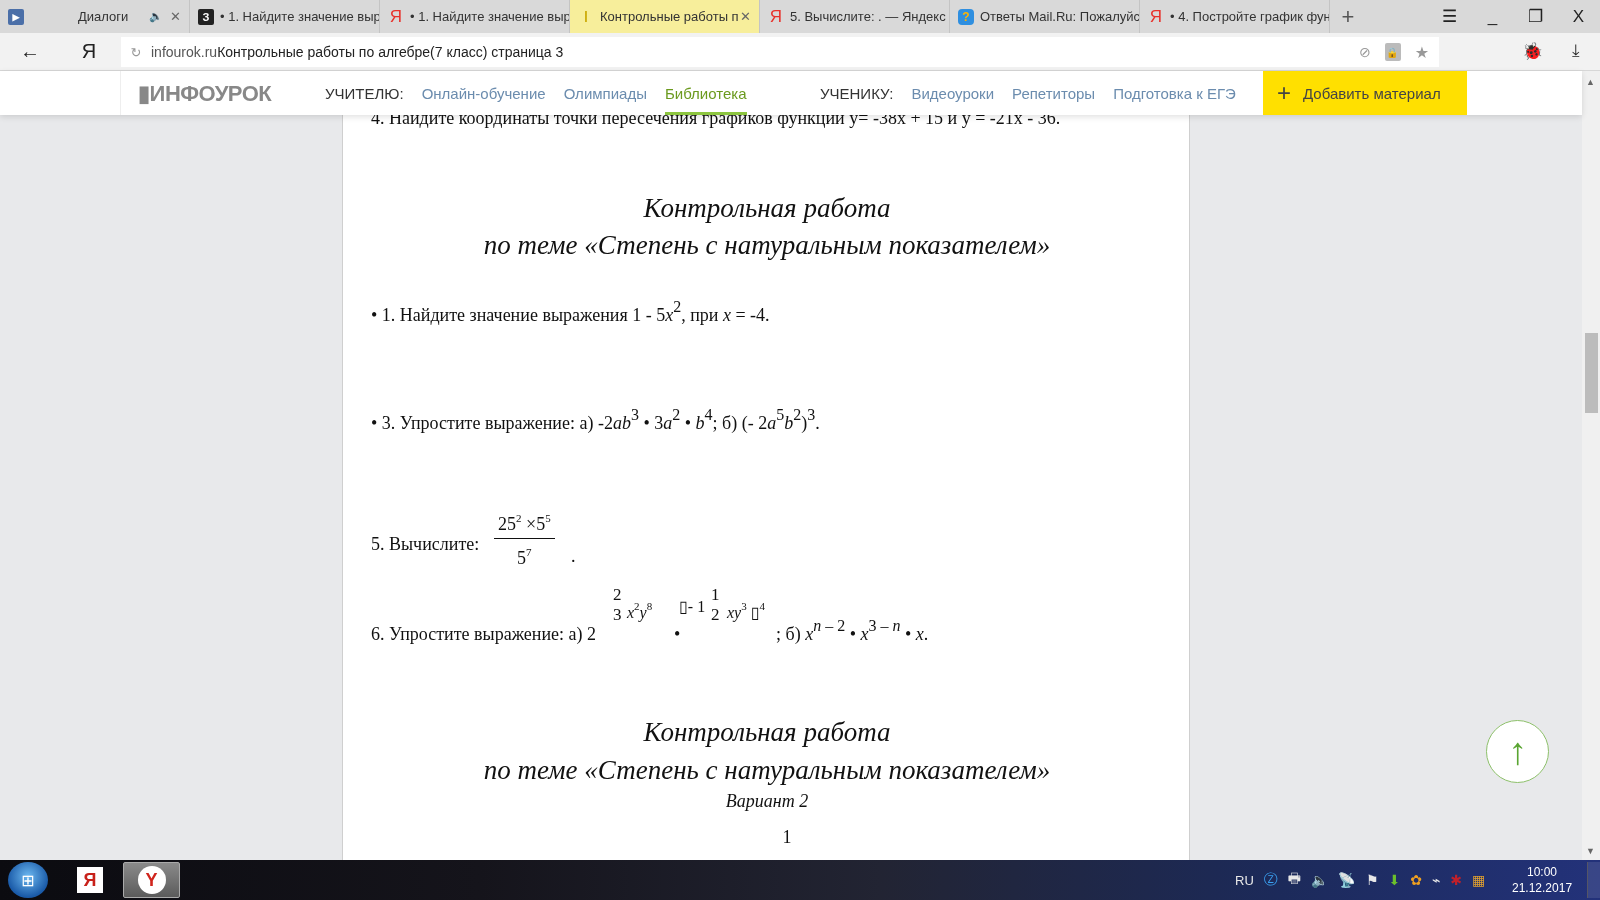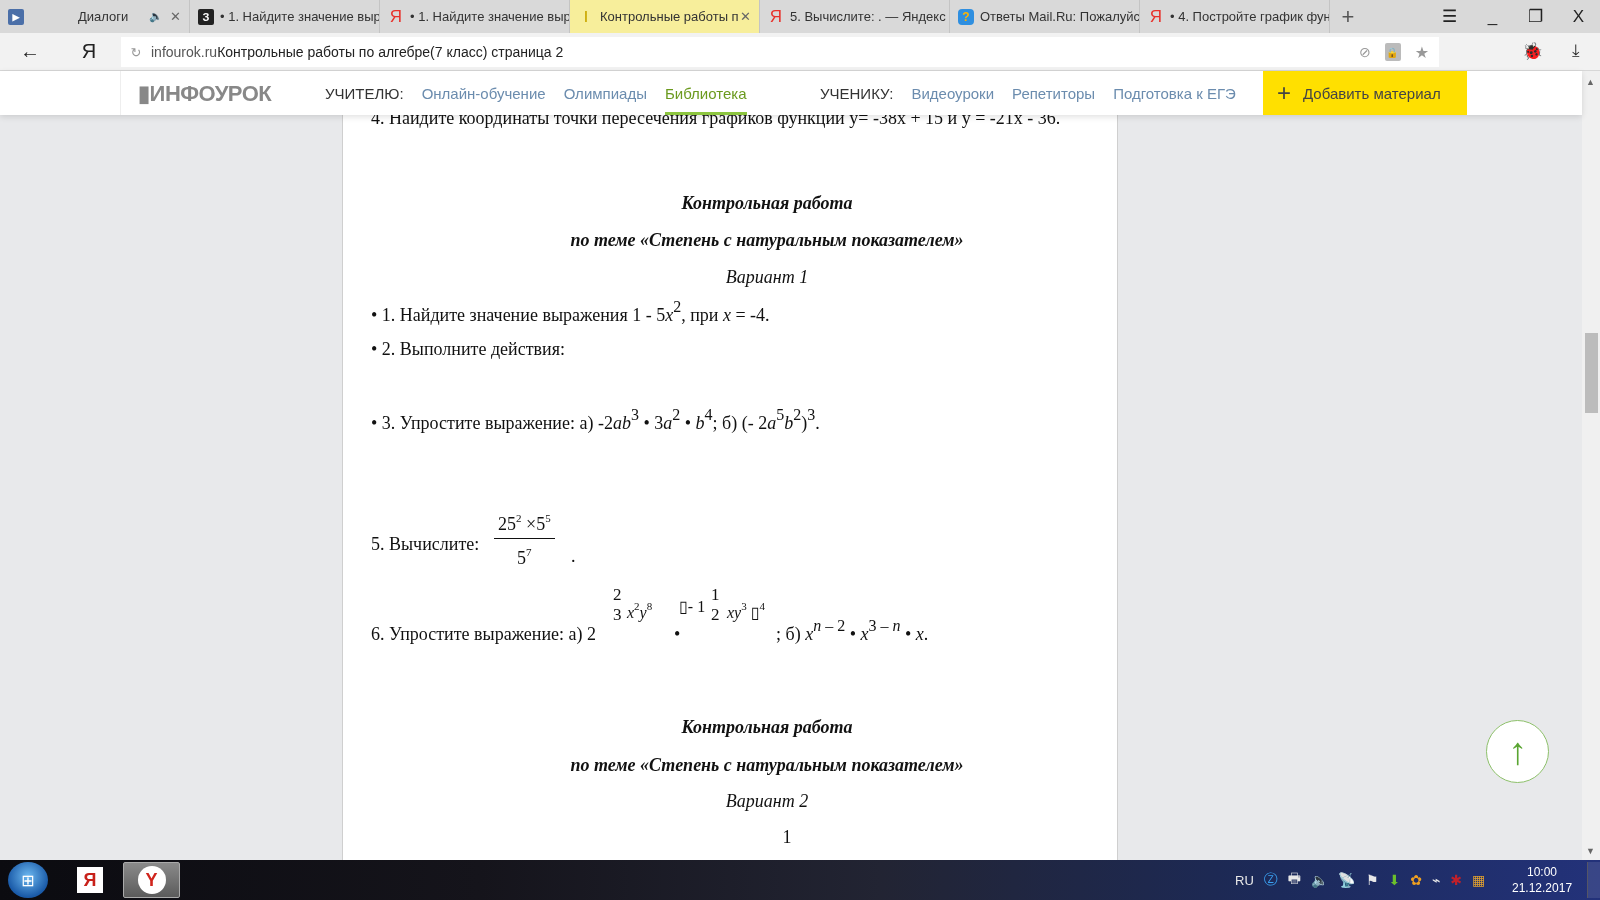--- a/index.html
+++ b/index.html
@@ -40,24 +40,24 @@
   .logo { position: absolute; left: 138px; top: 10px; font-size: 22px; font-weight: bold; color: #888; letter-spacing: -0.5px; }
   .hnav { position: absolute; top: 0; height: 44px; display: flex; align-items: center; font-size: 15px; }
   .hnav .hlabel { color: #333; margin-right: 18px; }
   .hnav .hlink { color: #6b8cae; margin-right: 18px; }
   .hnav .hlink.active { color: #6b9a1e; position: relative; }
   .hnav .hlink.active::after { content: ""; position: absolute; left: 0; right: 0; bottom: -13px; height: 3px; background: #8dc63f; }
   .add-btn { position: absolute; left: 1263px; top: 0; width: 204px; height: 44px; background: #ffe000; display: flex; align-items: center; padding-left: 14px; font-size: 15px; color: #444; }
   .add-btn .plus { font-size: 24px; margin-right: 12px; font-weight: 300; }
 
   
-  .page { position: absolute; left: 342px; top: 115px; width: 776px; height: 745px; background: #fff; border-left: 1px solid #cfcfcf; border-right: 1px solid #cfcfcf; overflow: hidden; font-family: "Liberation Serif", serif; color: #111; font-size: 18px; }
+  .page { position: absolute; left: 342px; top: 115px; width: 848px; height: 745px; background: #fff; border-left: 1px solid #cfcfcf; border-right: 1px solid #cfcfcf; overflow: hidden; font-family: "Liberation Serif", serif; color: #111; font-size: 18px; }
   .p { position: absolute; left: 28px; width: 790px; line-height: 23px; }
   .center { position: absolute; left: 0; width: 848px; text-align: center; }
-  .h-bold { font-weight: bold; font-style: italic; font-size: 18px; }
+  .h-bold { font-weight: normal; font-style: italic; font-size: 27px; }
   .h-ital { font-style: italic; font-size: 18px; }
   i { font-style: italic; }
   sup { font-size: 16px; vertical-align: 0.55em; line-height: 0; }
   .frac { display: inline-block; text-align: center; vertical-align: middle; }
   .frac .num { border-bottom: 1px solid #111; padding: 0 4px 2px; }
   .frac .den { padding-top: 2px; }
   .small-sup { font-size: 11px; vertical-align: 0.7em; }
 
   
   .scroll-up { position: absolute; left: 1486px; top: 720px; width: 63px; height: 63px; border-radius: 50%; border: 1px solid #8dc06a; background: #fff; display: flex; align-items: center; justify-content: center; color: #5aa532; font-size: 38px; font-weight: bold; }
@@ -124,21 +124,21 @@
     <span>X</span>
   </div>
 </div>
 
 <div class="navbar">
   <div class="nav-back">←</div>
   <div class="nav-ya">Я</div>
   <div class="addr">
     <span class="reload">↻</span>
     <span class="domain">infourok.ru</span>
-    <span>Контрольные работы по алгебре(7 класс) страница 2</span>
+    <span>Контрольные работы по алгебре(7 класс) страница 3</span>
     <div class="addr-right">
       <span>⊘</span>
       <span class="lock">🔒</span>
       <span style="font-size:16px">★</span>
     </div>
   </div>
   <div class="nav-ext">🐞</div>
   <div class="nav-dl">⤓</div>
 </div>
 
@@ -161,26 +161,24 @@
     <span class="plus">+</span>
     <span>Добавить материал</span>
   </div>
 </div>
 
 <div class="page">
   <div class="p" style="top:-8px">4. Найдите координаты точки пересечения графиков функций y= -38x + 15 и y = -21x - 36.</div>
 
   <div class="center h-bold" style="top:78px">Контрольная работа</div>
   <div class="center h-bold" style="top:115px">по теме «Степень с натуральным показателем»</div>
-  <div class="center h-ital" style="top:152px">Вариант 1</div>
 
   <div class="p" style="top:189px">
     <span>• 1. Найдите значение выражения 1 - 5</span><i>x</i><sup>2</sup><span>, при </span><i>x</i><span> = -4.</span>
   </div>
-  <div class="p" style="top:223px">• 2. Выполните действия:</div>
   <div class="p" style="top:297px">
     • 3. Упростите выражение: а) -2<i>ab</i><sup>3</sup> • 3<i>a</i><sup>2</sup> • <i>b</i><sup>4</sup>; б) (- 2<i>a</i><sup>5</sup><i>b</i><sup>2</sup>)<sup>3</sup>.
   </div>
   <div class="p" style="top:392px">
     <span style="position:absolute; top:26px">5. Вычислите:</span>
     <span class="frac" style="position:absolute; left:123px; top:0px">
       <div class="num">25<span class="small-sup">2</span> ×5<span class="small-sup">5</span></div>
       <div class="den">5<span class="small-sup">7</span></div>
     </span>
     <span style="position:absolute; left:200px; top:38px">.</span>

